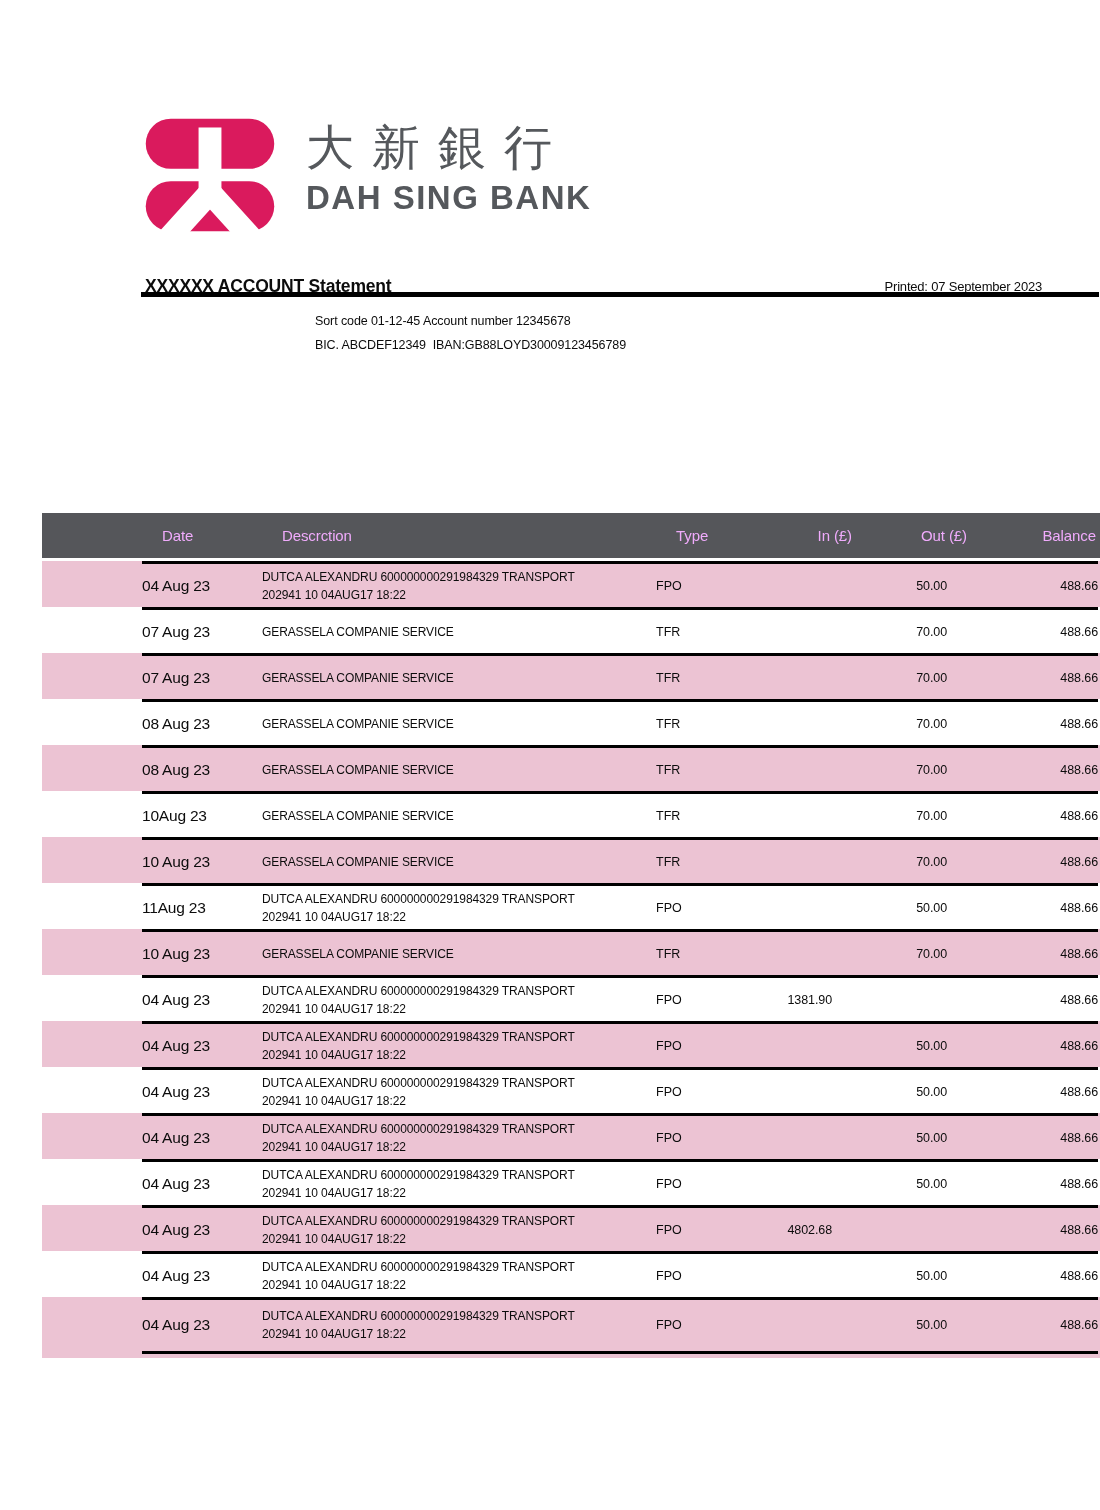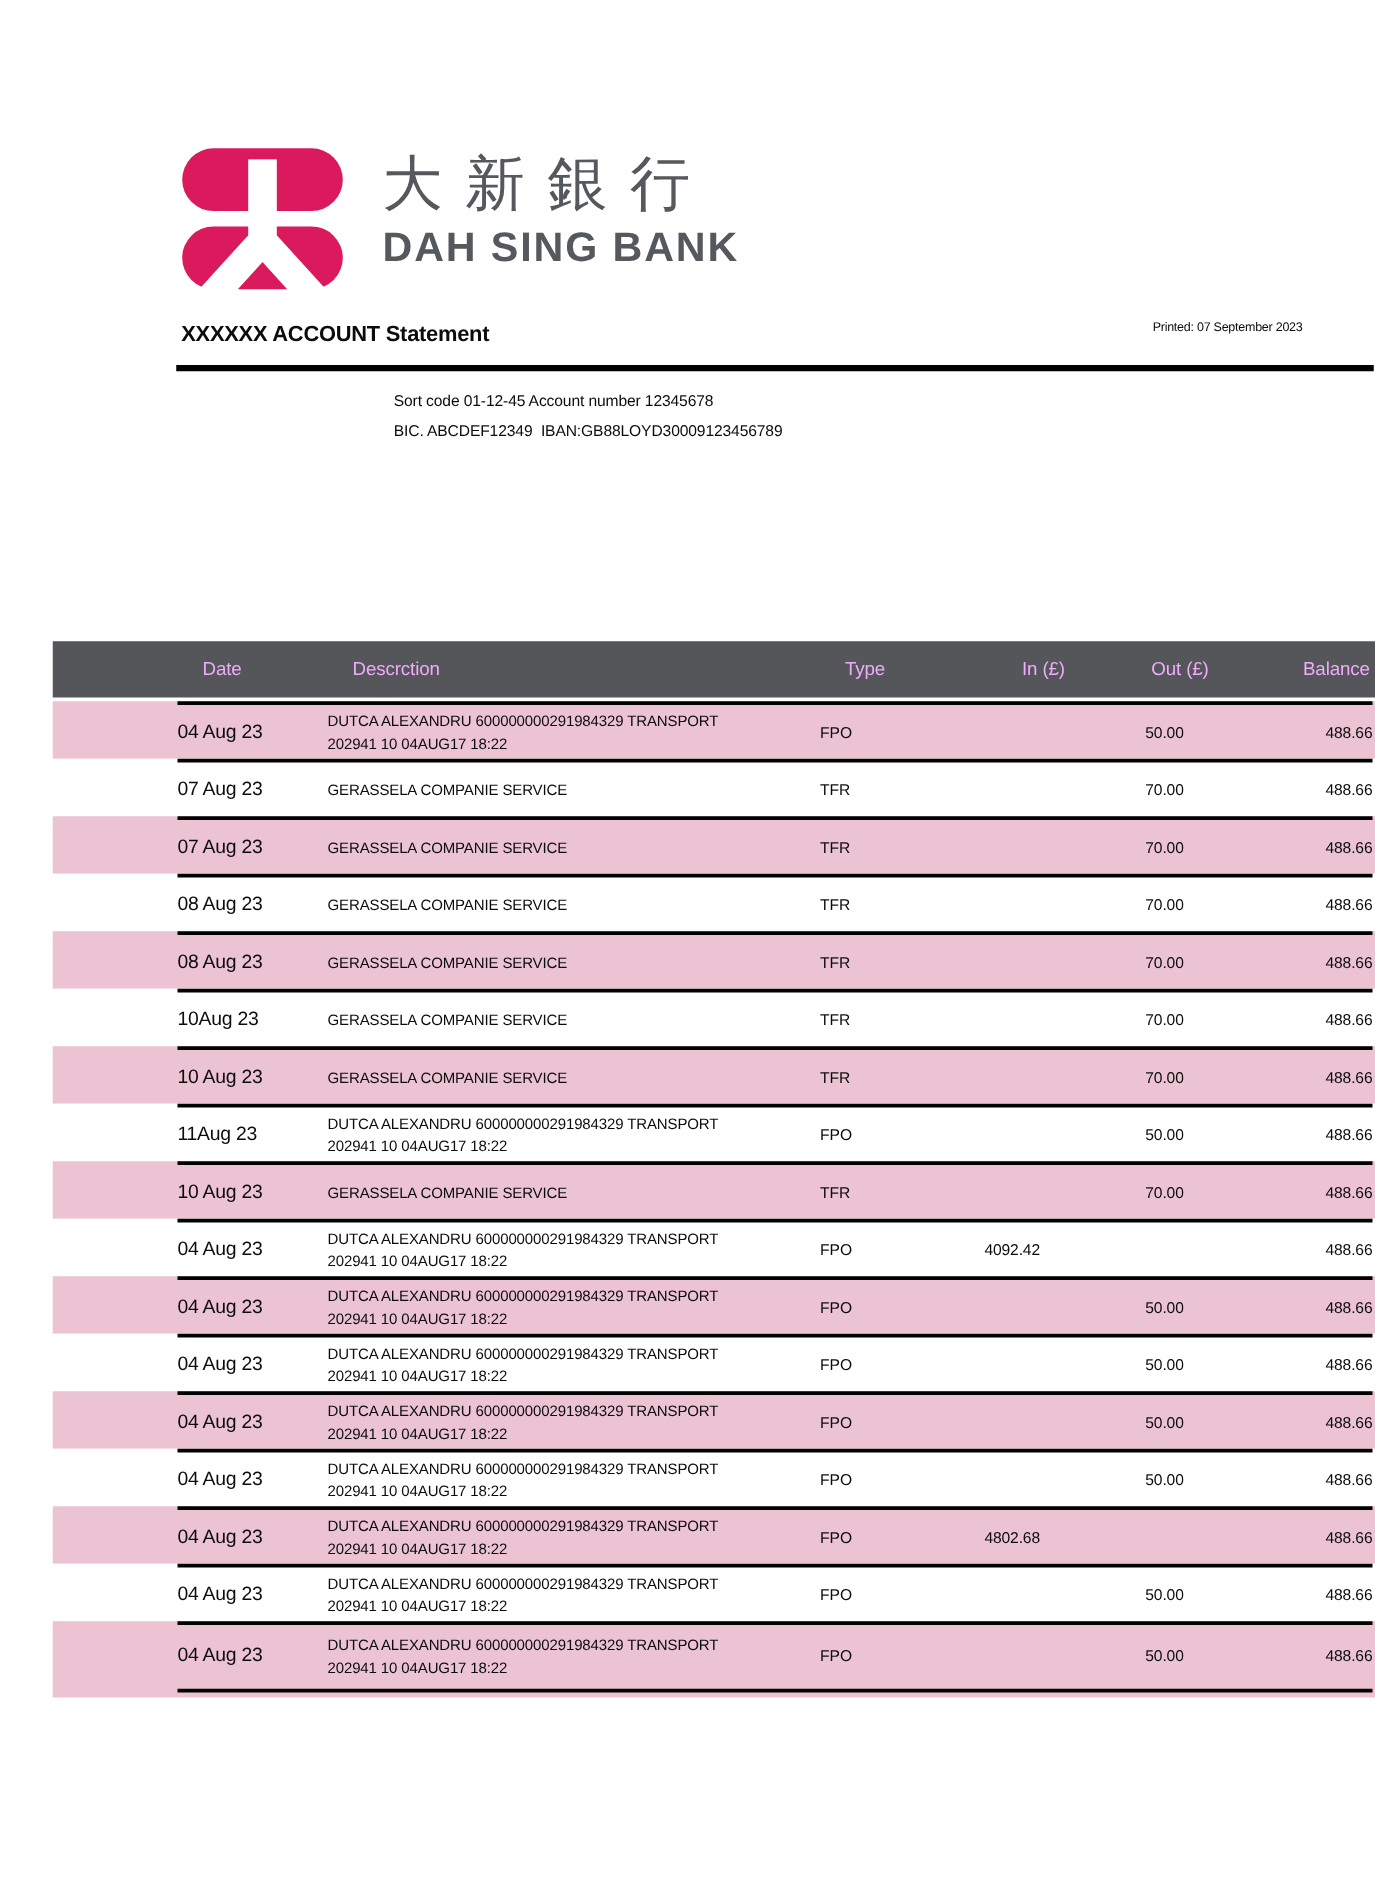--- a/index.html
+++ b/index.html
@@ -7,23 +7,23 @@
     position:relative; width:1100px; height:1510px; background:#fff;
     font-family:"Liberation Sans", sans-serif; color:#0c0c0c; overflow:hidden;margin-left:42px;
   }
   
   .logo-row { position:absolute; left:102px; top:112px; display:flex; align-items:flex-start; }
   .logo-icon { width:132px; height:126px; flex:0 0 auto; }
   .logo-text { margin-left:30px; margin-top:8px; }
   .cjk { font-size:48px; letter-spacing:18px; color:var(--logo-gray); line-height:1.15; white-space:nowrap; font-weight:500; }
   .latin { font-size:33px; font-weight:700; letter-spacing:1.5px; color:var(--logo-gray); margin-top:4px; white-space:nowrap; }
   
-  .title-row { position:absolute; left:103px; top:257px; width:897px; display:flex; justify-content:space-between; align-items:flex-start; }
+  .title-row { position:absolute; left:103px; top:276px; width:897px; display:flex; justify-content:space-between; align-items:center; }
   .stmt-title { font-size:17.5px; font-weight:600; letter-spacing:-0.2px; }
-  .printed { font-size:10px; font-weight:500; letter-spacing:-0.2px; }
+  .printed { font-size:13px; font-weight:500; letter-spacing:-0.2px;text-decoration:underline; }
   .rule { position:absolute; left:99px; top:292px; width:958px; height:5px; background:#000; }
   
   .customer { position:absolute; left:100px; top:310px; }
   .cust-name { font-size:16.5px; font-weight:700; letter-spacing:-0.3px; }
   .cust-addr1 { font-size:11px; margin-top:7px; letter-spacing:0.1px; }
   .cust-addr2 { font-size:11.5px; margin-top:10px; letter-spacing:0.1px; }
   .account-details { position:absolute; left:273px; top:314px; }
   .sort-line { font-size:12.5px; letter-spacing:-0.1px; }
   .bic-line { font-size:12.5px; margin-top:10px; white-space:pre; letter-spacing:-0.1px; }
   
@@ -177,21 +177,21 @@
     <div class="cell c-in"></div>
     <div class="cell c-out">70.00</div>
     <div class="cell c-balance">488.66</div>
   </div>
 
   <div class="row white">
     <div class="cell c-date">04 Aug 23</div>
     <div class="cell c-desc">DUTCA ALEXANDRU 600000000291984329 TRANSPORT
 202941 10 04AUG17 18:22</div>
     <div class="cell c-type">FPO</div>
-    <div class="cell c-in">4092.42</div>
+    <div class="cell c-in">1381.90</div>
     <div class="cell c-out"></div>
     <div class="cell c-balance">488.66</div>
   </div>
 
   <div class="row pink">
     <div class="cell c-date">04 Aug 23</div>
     <div class="cell c-desc">DUTCA ALEXANDRU 600000000291984329 TRANSPORT
 202941 10 04AUG17 18:22</div>
     <div class="cell c-type">FPO</div>
     <div class="cell c-in"></div>

